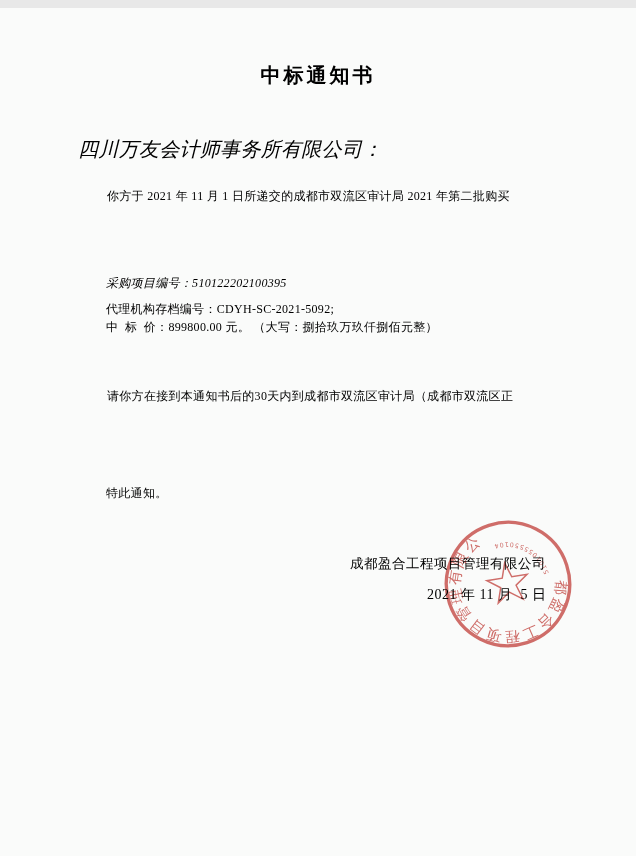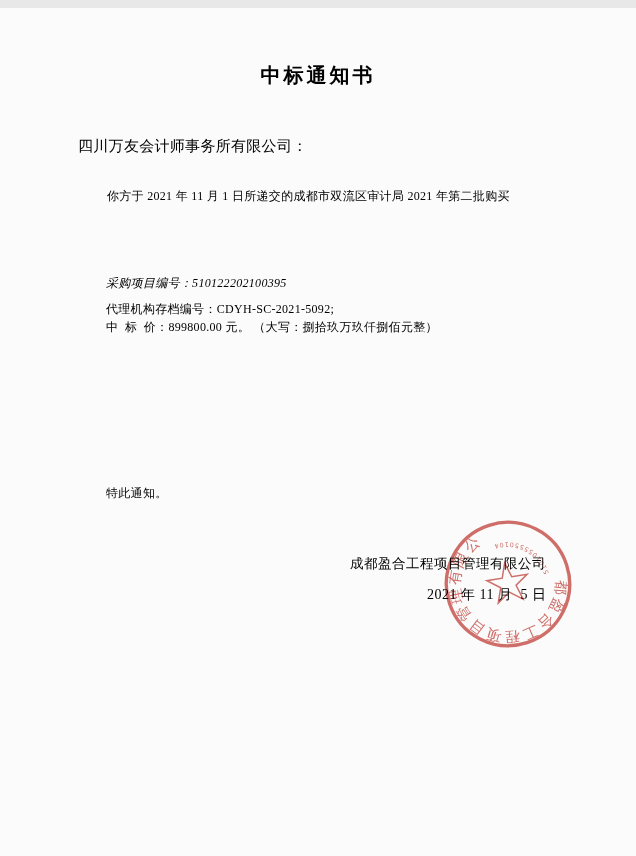--- a/index.html
+++ b/index.html
@@ -24,21 +24,21 @@
     position: absolute;
     top: 54px;
     left: 0;
     width: 100%;
     text-align: center;
     font-size: 20px;
     font-weight: bold;
     letter-spacing: 3px;
     white-space: pre;
   }
-  .addressee { top: 129px; left: 78px; font-size: 15px; }
+  .addressee { top: 129px; left: 78px; font-size: 20px; font-style: italic; }
   .p1l1 { top: 181px; left: 107px; }
   .p1l2 { top: 211px; left: 67px; }
   .detail1 { top: 268px; left: 106px; font-style: italic; }
   .detail2 { top: 294px; left: 106px; }
   .detail3 { top: 312px; left: 106px; }
   .p2l1 { top: 381px; left: 107px; }
   .p2l2 { top: 408px; left: 66px; }
   .closing { top: 478px; left: 106px; }
   .sig-company { top: 548px; left: 350px; font-size: 13.5px; letter-spacing: 0.5px; }
   .sig-date { top: 579px; left: 427px; font-size: 14px; letter-spacing: 0.5px; }
@@ -62,20 +62,21 @@
   <div class="doc-title">中标通知书</div>
 
   <div class="line addressee">四川万友会计师事务所有限公司：</div>
 
   <div class="line p1l1">你方于 2021 年 11 月 1 日所递交的成都市双流区审计局 2021 年第二批购买</div>
 
   <div class="line detail1">采购项目编号：510122202100395</div>
   <div class="line detail2">代理机构存档编号：CDYH-SC-2021-5092;</div>
   <div class="line detail3">中  标  价：899800.00 元。 （大写：捌拾玖万玖仟捌佰元整）</div>
 
+  <div class="line p2l1">请你方在接到本通知书后的30天内到成都市双流区审计局（成都市双流区正</div>
 
   <div class="line closing">特此通知。</div>
 
   <div class="line sig-company">成都盈合工程项目管理有限公司</div>
   <div class="line sig-date">2021 年 11 月  5 日</div>
 
   <div class="stamp">
     <svg viewBox="0 0 200 200" width="134" height="134">
       <g transform="rotate(207 100 100)">
         <circle cx="100" cy="100" r="92" fill="none" stroke-width="5" stroke="#c94f4a"></circle>

